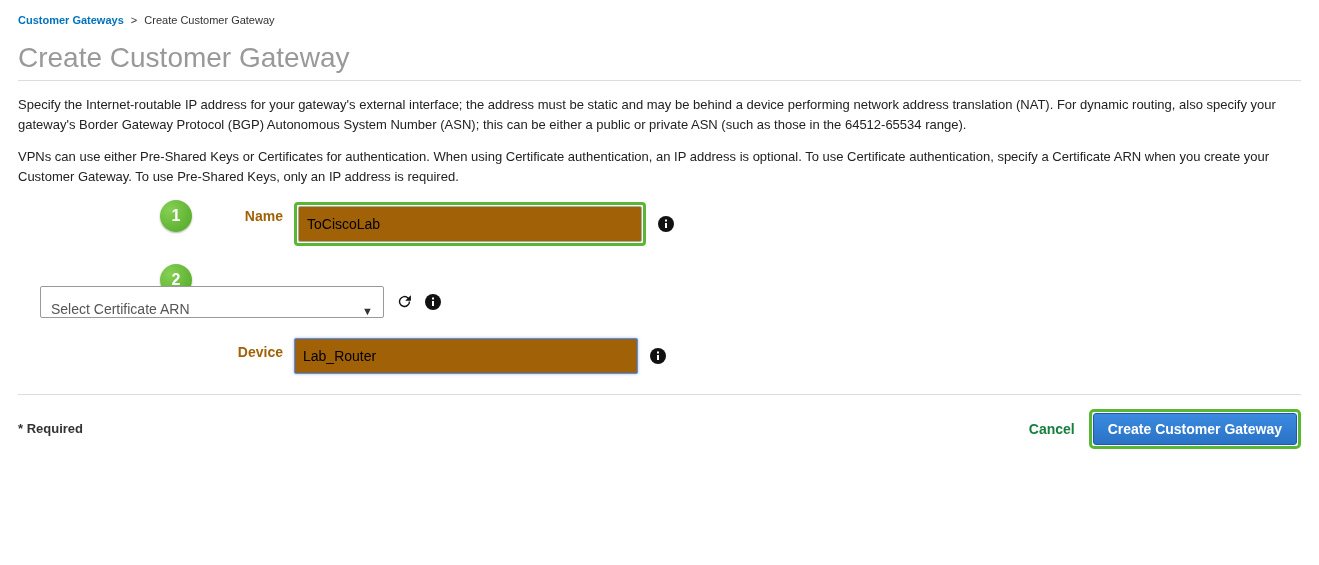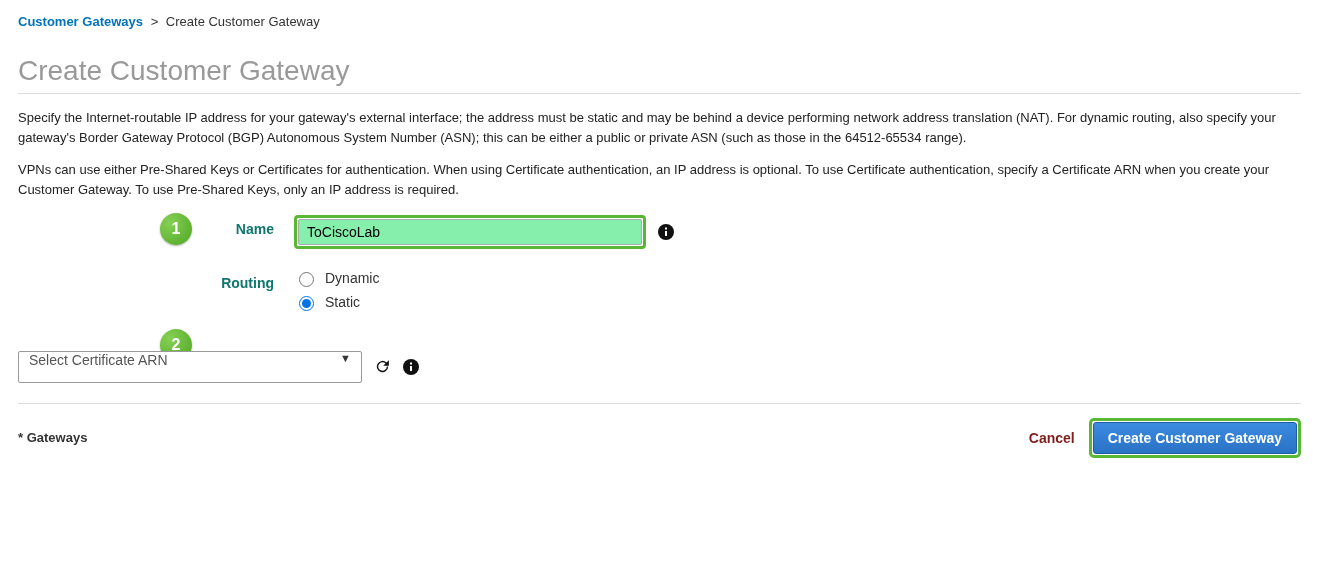--- a/index.html
+++ b/index.html
@@ -4,21 +4,21 @@
 <style>
   * { box-sizing: border-box; }
   body {
     margin: 0;
     padding: 14px 18px;
     font-family: "Helvetica Neue", Helvetica, Arial, sans-serif;
     font-size: 14px;
     color: #333;
     width: 1319px;
   }
-  .breadcrumb { font-size: 13px; margin-bottom: 26px; }
+  .breadcrumb { font-size: 11px; margin-bottom: 16px; }
   .breadcrumb a { color: #0073bb; font-weight: bold; text-decoration: none; }
   .breadcrumb .sep { color: #333; margin: 0 4px; }
   .breadcrumb .current { color: #333; }
   h1.page-title {
     font-size: 28px;
     font-weight: 400;
     color: #999;
     margin: 10px 0 6px 0;
     border-bottom: 1px solid #ddd;
     padding-bottom: 6px;
@@ -28,60 +28,61 @@
   .form-area { margin-top: 10px; }
   .form-row {
     display: flex;
     align-items: flex-start;
     margin-bottom: 20px;
     position: relative;
   }
   .label-col {
     width: 276px;
     text-align: right;
-    padding-right: 20px;
+    padding-right: 11px;
     font-weight: bold;
     font-size: 14px;
     padding-top: 6px;
-    color: #0f766e;
+    color: #a16207;
   }
   .field-col { display: flex; align-items: center; flex-wrap: wrap; }
   .text-input {
     width: 344px;
-    height: 26px;
+    height: 36px;
     padding: 4px 8px;
     font-size: 14px;
     border: 1px solid #999;
     border-radius: 2px;
-    background: #86efac;
+    background: #a16207;
   }
   .text-input.focused { border: 1px solid #4d90fe; box-shadow: 0 0 3px rgba(77,144,254,0.6); }
   .highlight-wrap {
     border: 3px solid #59b734;
     border-radius: 4px;
     padding: 1px;
     display: inline-block;
   }
   .highlight-wrap .text-input { border: 1px solid #aaa; }
   .radio-group { display: flex; flex-direction: column; gap: 6px; font-size: 14px; }
   .radio-line { display: flex; align-items: center; gap: 8px; }
   input[type=radio] { width: 15px; height: 15px; accent-color: #0073e6; }
   .select-box {
     width: 344px;
     height: 32px;
     border: 1px solid #999;
     border-radius: 2px;
     display: flex;
-    align-items: flex-start;
+    align-items: flex-end;
     justify-content: space-between;
     padding: 0 10px;
     background: #fff;
     color: #555;
     font-size: 14px;
     cursor: pointer;
+    margin-left: 22px;
   }
   .select-box .caret { font-size: 11px; color: #333; }
   .info-icon, .refresh-icon {
     display: inline-flex;
     align-items: center;
     justify-content: center;
     margin-left: 12px;
     cursor: pointer;
   }
   .info-svg { width: 16px; height: 16px; }
@@ -102,21 +103,21 @@
   .footer-bar {
     border-top: 1px solid #ddd;
     margin-top: 20px;
     padding-top: 14px;
     display: flex;
     justify-content: space-between;
     align-items: center;
   }
   .required { font-size: 13px; font-weight: bold; }
   .actions { display: flex; align-items: center; gap: 14px; }
-  .cancel-link { color: #7f1d1d; font-weight: bold; font-size: 14px; text-decoration: none; cursor: pointer; }
+  .cancel-link { color: #15803d; font-weight: bold; font-size: 14px; text-decoration: none; cursor: pointer; }
   .btn-primary {
     background: #2b7dd4;
     background: linear-gradient(#3b8be0, #2a72c6);
     color: #fff;
     border: 1px solid #1f5da3;
     border-radius: 3px;
     padding: 7px 14px;
     font-size: 14px;
     font-weight: bold;
     cursor: pointer;
@@ -151,35 +152,20 @@
       <span class="info-icon">
         <svg class="info-svg" viewBox="0 0 16 16">
             <circle cx="8" cy="8" r="8" fill="#111"></circle>
             <rect x="7" y="7" width="2" height="5" fill="#fff"></rect>
             <rect x="7" y="3.5" width="2" height="2" fill="#fff"></rect>
           </svg>
       </span>
     </div>
   </div>
 
-  <div class="form-row">
-    <div class="label-col">Routing</div>
-    <div class="field-col">
-      <div class="radio-group">
-        <label class="radio-line">
-          <input type="radio" name="routing" style="">
-          <span>Dynamic</span>
-        </label>
-        <label class="radio-line">
-          <input type="radio" name="routing" checked="" style="">
-          <span>Static</span>
-        </label>
-      </div>
-    </div>
-  </div>
 
   <div class="form-row">
     <div class="callout" style="left:142px; top:-2px;">2</div>
   </div>
 
   <div class="form-row">
     <div class="field-col">
       <div class="select-box">
         <span>Select Certificate ARN</span>
         <span class="caret">▼</span>
@@ -192,24 +178,37 @@
       <span class="info-icon">
         <svg class="info-svg" viewBox="0 0 16 16">
             <circle cx="8" cy="8" r="8" fill="#111"></circle>
             <rect x="7" y="7" width="2" height="5" fill="#fff"></rect>
             <rect x="7" y="3.5" width="2" height="2" fill="#fff"></rect>
           </svg>
       </span>
     </div>
   </div>
 
+  <div class="form-row">
+    <div class="label-col">Device</div>
+    <div class="field-col">
+      <input class="text-input focused" value="Lab_Router" style="">
+      <span class="info-icon">
+        <svg class="info-svg" viewBox="0 0 16 16">
+            <circle cx="8" cy="8" r="8" fill="#111"></circle>
+            <rect x="7" y="7" width="2" height="5" fill="#fff"></rect>
+            <rect x="7" y="3.5" width="2" height="2" fill="#fff"></rect>
+          </svg>
+      </span>
+    </div>
+  </div>
 
 </div>
 
 <div class="footer-bar">
-  <div class="required">* Gateways</div>
+  <div class="required">* Required</div>
   <div class="actions">
     <a class="cancel-link">Cancel</a>
     <span class="btn-hl">
       <button class="btn-primary">Create Customer Gateway</button>
     </span>
   </div>
 </div>
 
 </body></html>

